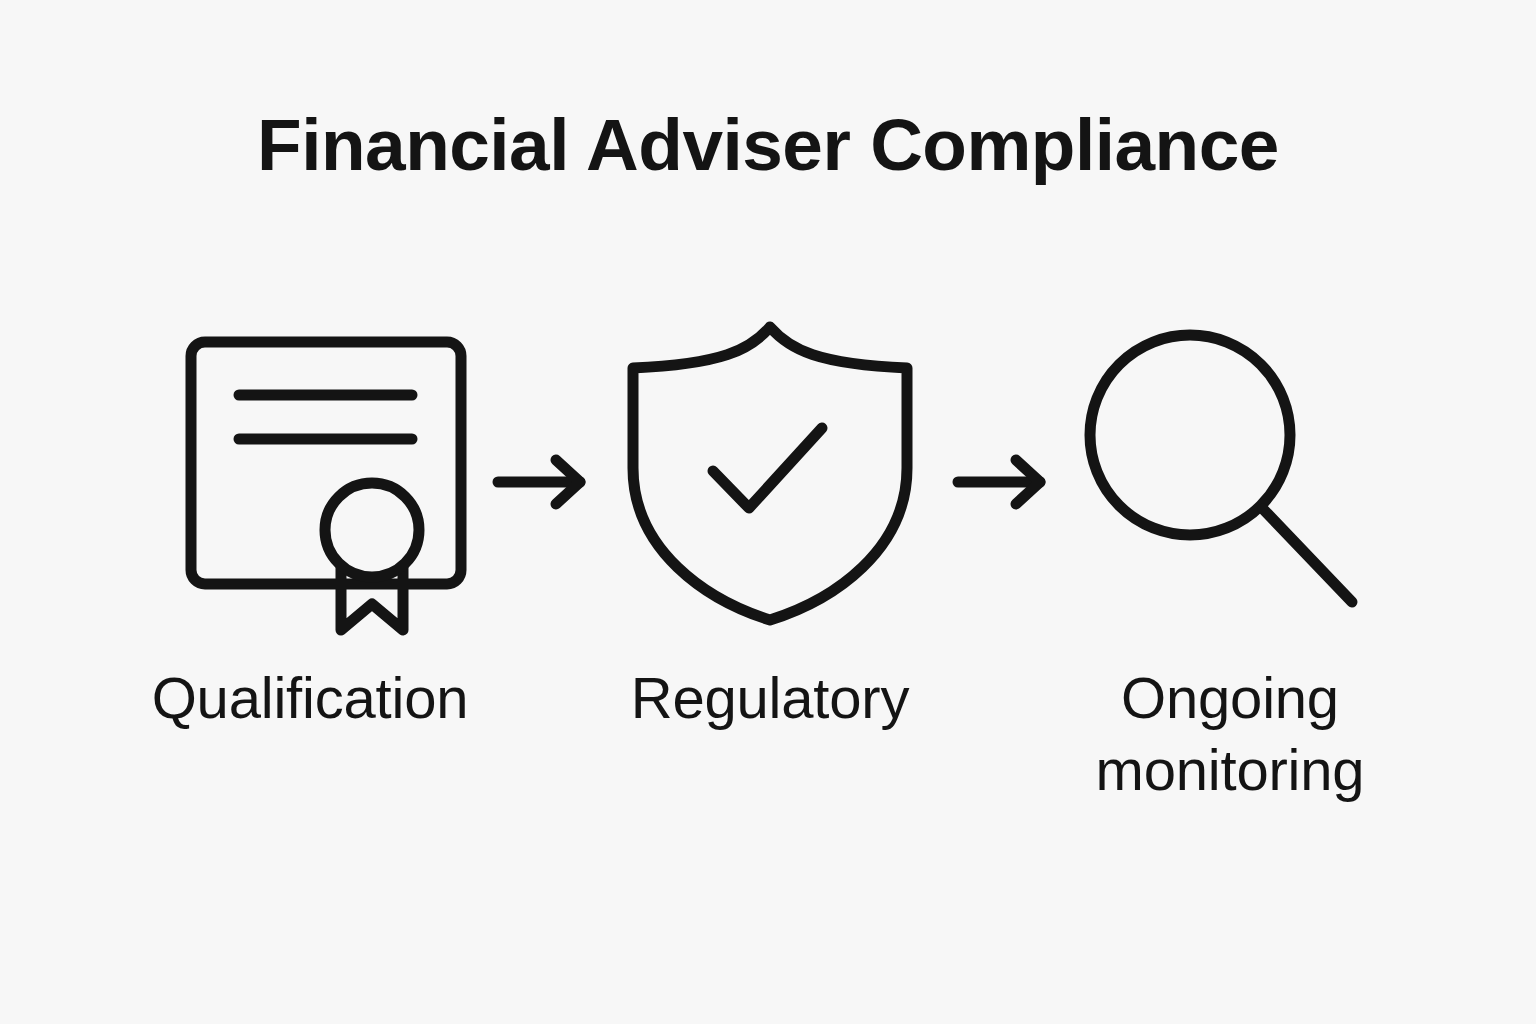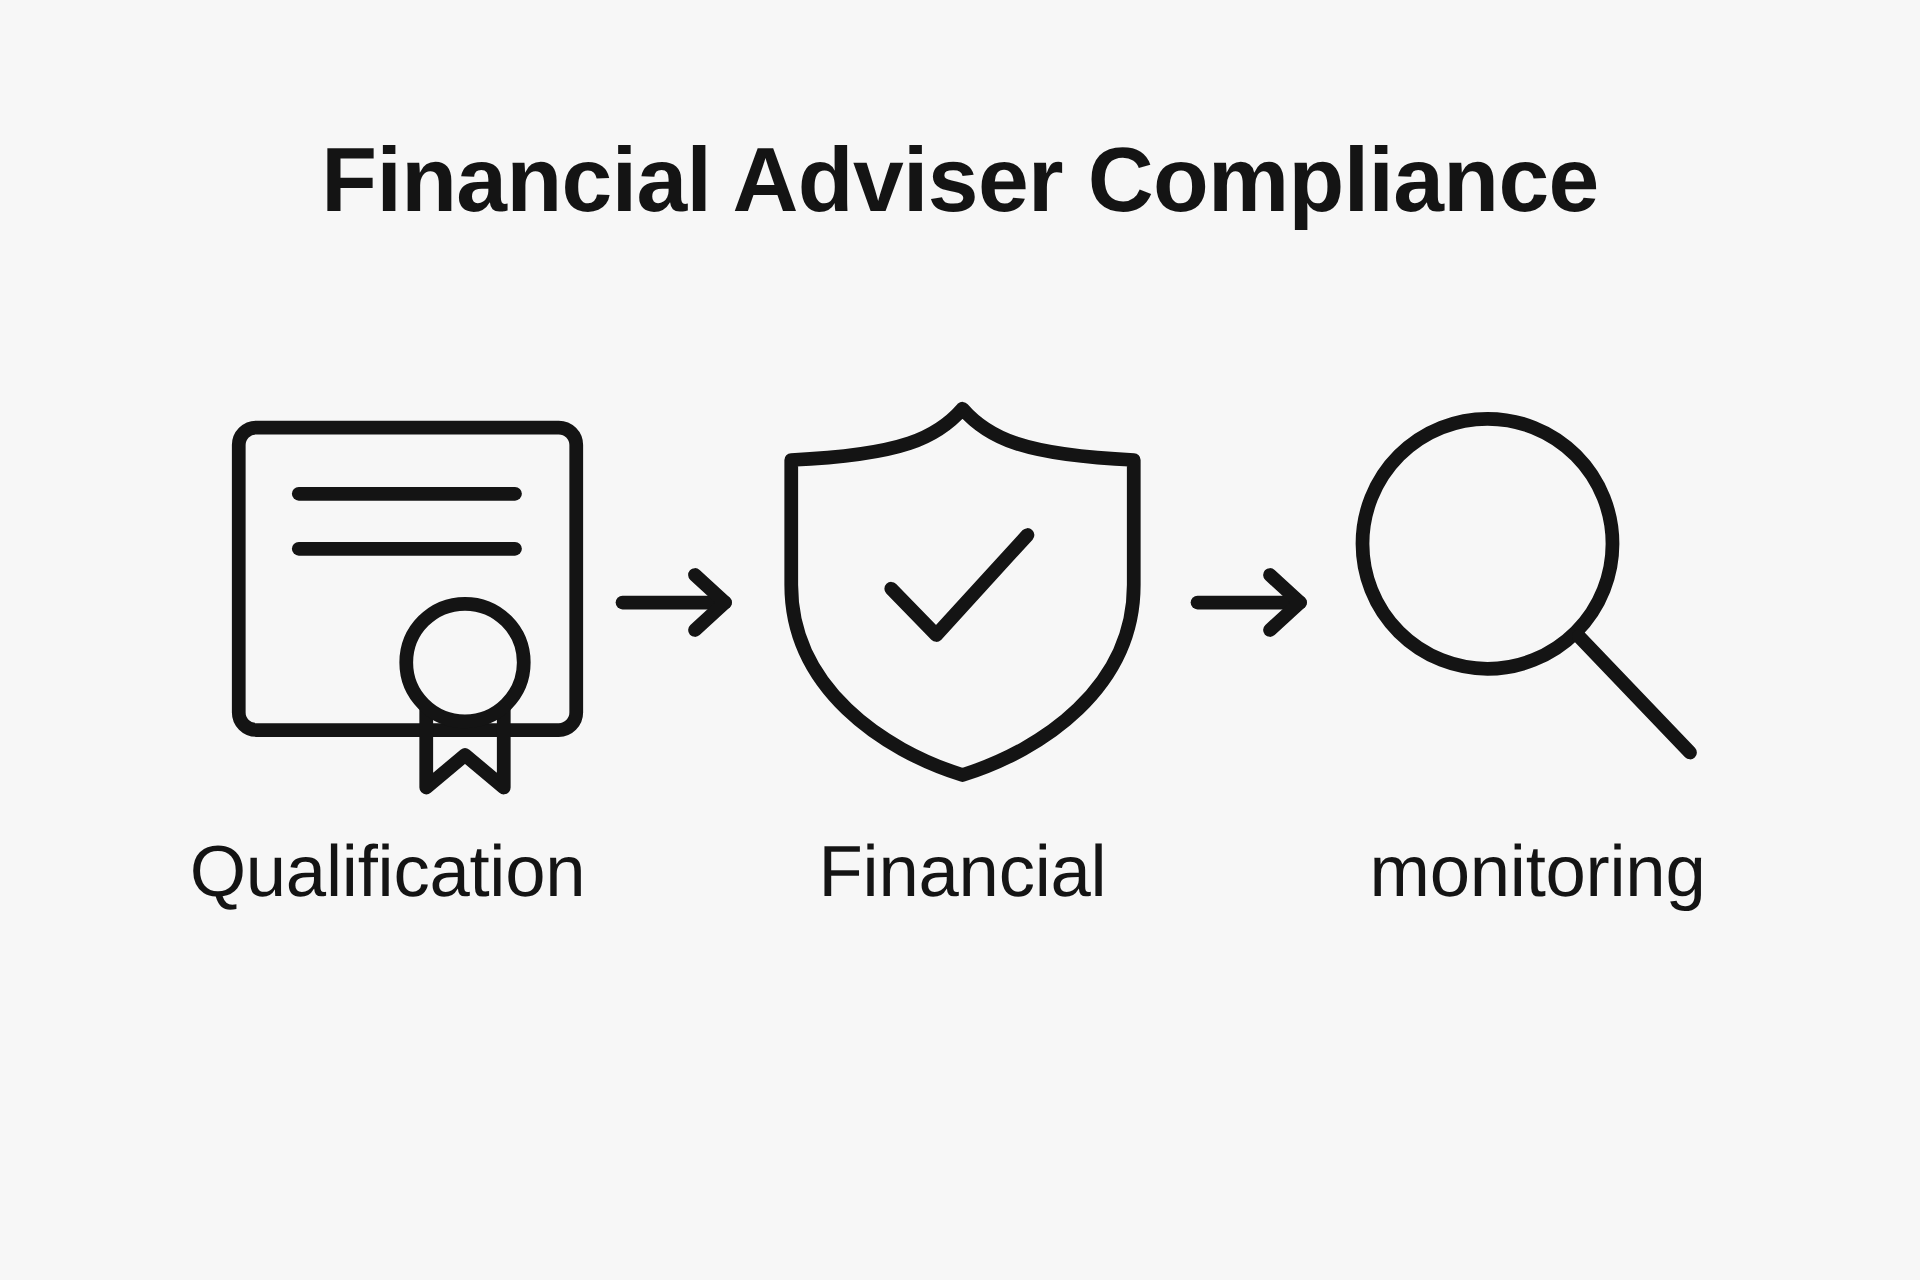--- a/index.html
+++ b/index.html
@@ -140,37 +140,38 @@
                    L 23 168
                    C 23 250 96 300 160 320
                    C 224 300 297 250 297 168
                    L 297 68
                    C 208 64 180 50 160 27 Z"></path>
 
           <polyline points="103,171 139,208 212,128"></polyline>
         </svg>
       </div>
       <div class="step-label">
-        <span class="ln">Financial</span>
+        <span class="ln">Regulatory</span>
       </div>
     </div>
 
     <div class="arrow arrow-2">
       <svg width="110" height="60" viewBox="0 0 110 60" fill="none" stroke="#141414" stroke-width="11" stroke-linecap="round" stroke-linejoin="round">
         <line x1="8" y1="30" x2="90" y2="30"></line>
         <polyline points="66,8 90,30 66,52"></polyline>
       </svg>
     </div>
 
     <div class="step step-3">
       <div class="icon-wrap">
         <svg width="320" height="340" viewBox="0 0 320 340" fill="none" stroke="#141414" stroke-width="11" stroke-linecap="round" stroke-linejoin="round">
           <circle cx="120" cy="135" r="100"></circle>
           <line x1="193" y1="209" x2="282" y2="302"></line>
         </svg>
       </div>
       <div class="step-label">
+        <span class="ln">Ongoing</span>
         <span class="ln">monitoring</span>
       </div>
     </div>
 
   </div>
 </div>
 
 </body></html>

